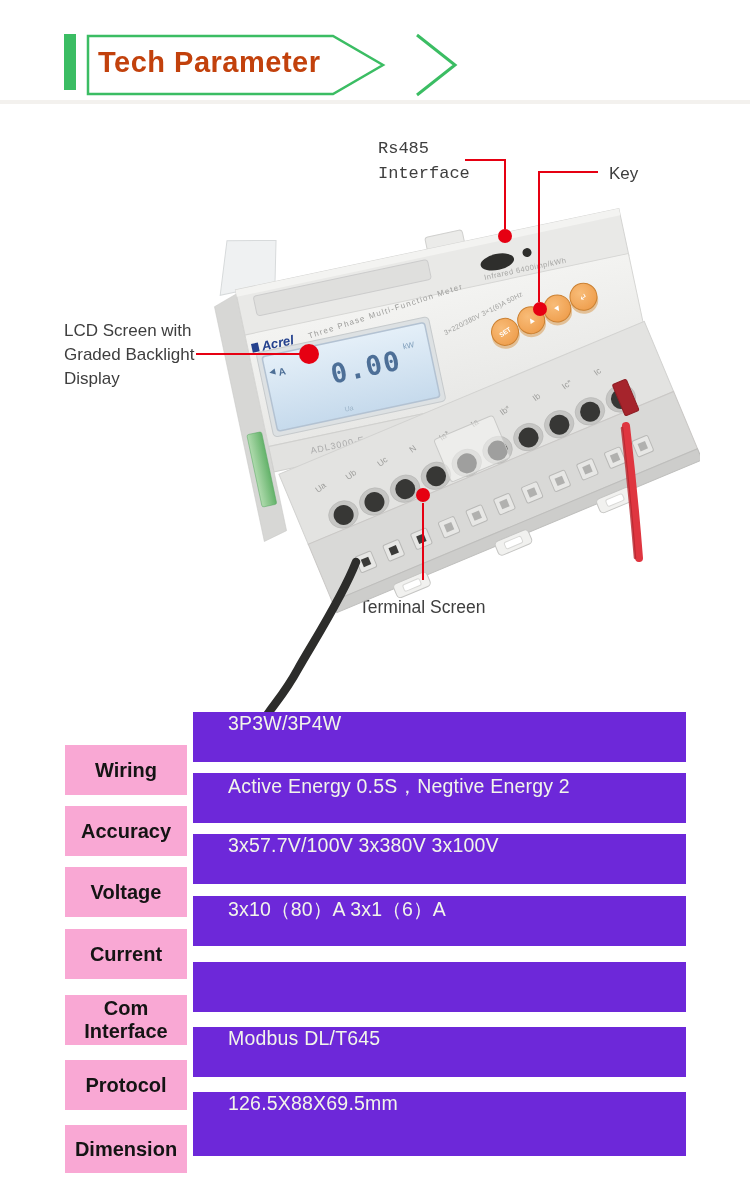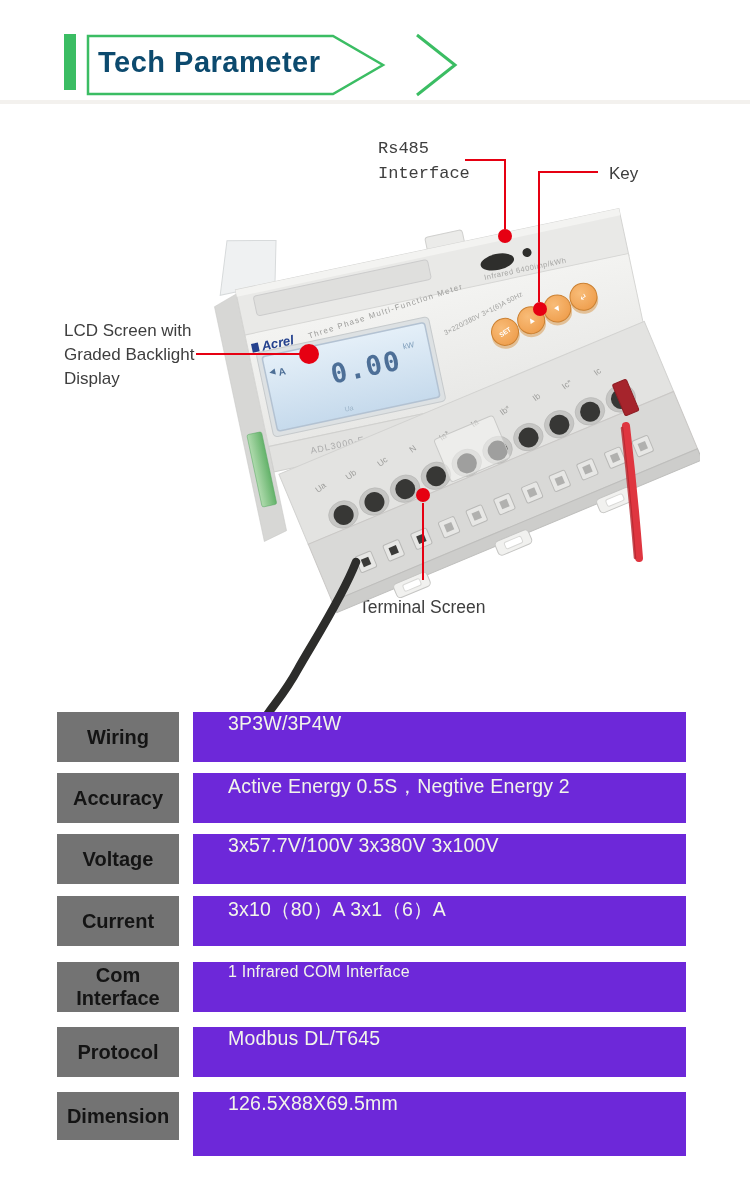--- a/index.html
+++ b/index.html
@@ -5,38 +5,38 @@
   html,body{margin:0;padding:0;}
   body{
     width:750px;height:1180px;position:relative;background:#ffffff;
     font-family:"Liberation Sans",sans-serif;overflow:hidden;
   }
   
   .accent-bar{position:absolute;left:64px;top:34px;width:12px;height:56px;background:#3bbd63;}
   .arrow-svg{position:absolute;left:85px;top:33px;}
   .page-title{
     position:absolute;left:98px;top:46px;width:240px;height:38px;
-    font-size:29px;font-weight:700;color:#0c4a6e;letter-spacing:.5px;white-space:nowrap;
+    font-size:29px;font-weight:700;color:#c2410c;letter-spacing:.5px;white-space:nowrap;
   }
   .top-divider{position:absolute;left:0;top:100px;width:750px;height:4px;background:#f3f1ee;}
   
   .callout{position:absolute;font-size:17px;line-height:25px;color:#3e3e3e;}
   .callout span{display:block;}
   .co-rs485{left:378px;top:136px;font-family:Liberation Mono, monospace;}
   .co-key{left:609px;top:161px;}
   .co-lcd{left:64px;top:319px;line-height:24px;}
   .co-term{left:359px;top:595px;font-size:17.5px;}
   
   .device-svg{position:absolute;left:60px;top:130px;}
   
   .t-row{position:absolute;left:0;top:0;width:750px;}
   .t-label{
-    position:absolute;left:57px;width:122px;height:50px;background:#737373;
+    position:absolute;left:65px;width:122px;height:50px;background:#f9a8d4;
     display:flex;align-items:center;justify-content:center;text-align:center;
-    font-weight:700;font-size:20px;line-height:23px;color:#141414;
+    font-weight:700;font-size:20px;line-height:23px;color:#141414;margin-top:33px;
   }
   .t-value{
     position:absolute;left:193px;width:493px;height:50px;background:#6d28d9;
     display:flex;flex-direction:column;justify-content:flex-start;
     padding-left:35px;box-sizing:border-box;
     font-size:19.5px;color:#f2f5ea;letter-spacing:.2px;
   }
   .t-value .small{font-size:16px;line-height:19.5px;}
 </style>
 </head>
@@ -248,21 +248,20 @@
 </div>
 <div class="t-row" style="top:896px">
   <div class="t-label">Current</div>
   <div class="t-value">
       <span>3x10（80）A 3x1（6）A</span>
     </div>
 </div>
 <div class="t-row" style="top:962px">
   <div class="t-label">Com Interface</div>
   <div class="t-value">
-    <span class="small">1 Infrared COM Interface</span>
   </div>
 </div>
 <div class="t-row" style="top:1027px">
   <div class="t-label">Protocol</div>
   <div class="t-value">
       <span>Modbus DL/T645</span>
     </div>
 </div>
 <div class="t-row" style="top:1092px">
   <div class="t-label" style="height:48px">Dimension</div>

